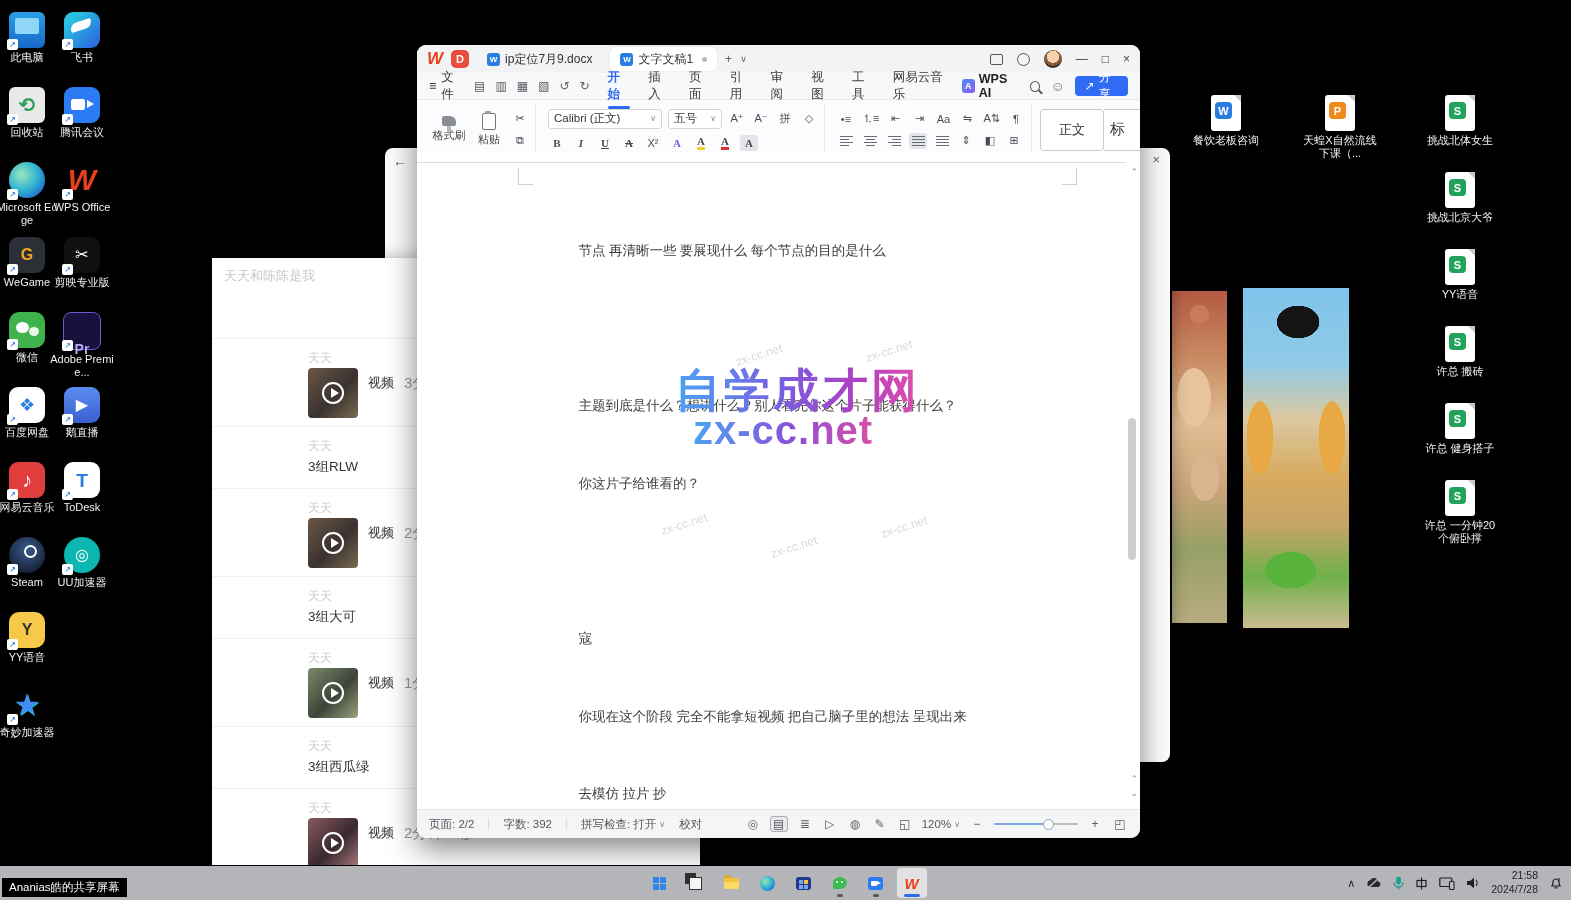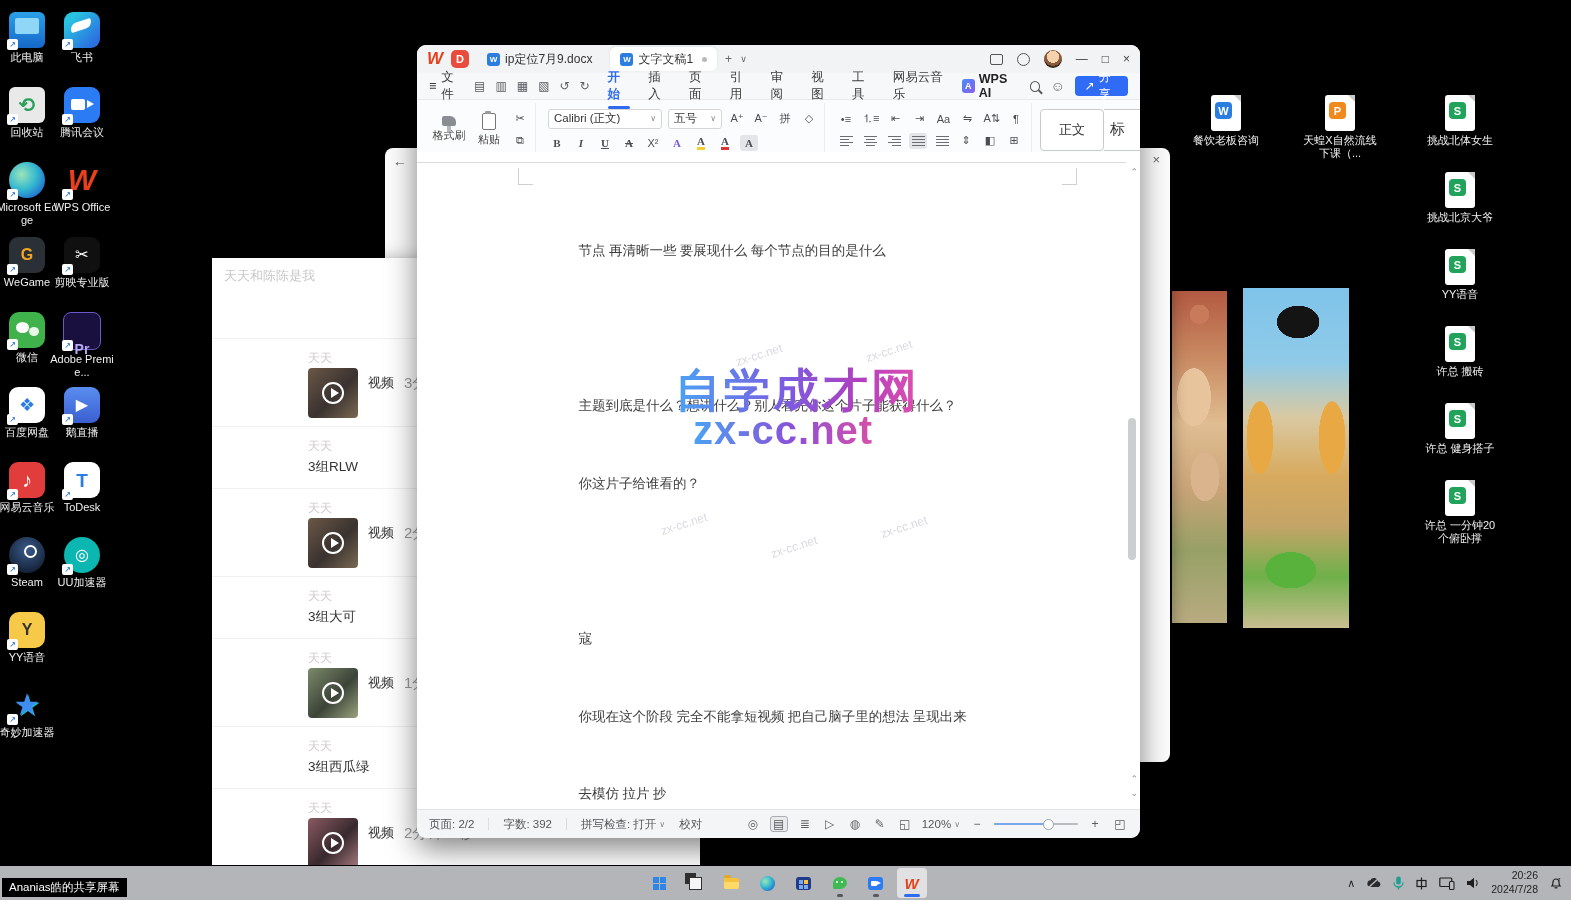--- a/index.html
+++ b/index.html
@@ -849,21 +849,21 @@
             <rect x="10.5" y="4.5" width="4.5" height="8" rx="1" fill="#babcbf" stroke="#1f1f1f" stroke-width="1.1"></rect>
           </svg>
       </span>
       <span class="trayic">
         <svg width="14" height="12" viewBox="0 0 14 12">
             <path d="M1 4 h3 l4-3.2 v10.4 L4 8 H1 z" fill="#1f1f1f"></path>
             <path d="M10 3.2 a4 4 0 0 1 0 5.6" fill="none" stroke="#1f1f1f" stroke-width="1.1"></path>
           </svg>
       </span>
       <div class="tclock">
-        <div>20:26</div>
+        <div>21:58</div>
         <div>2024/7/28</div>
       </div>
       <span class="trayic">
         <svg width="14" height="14" viewBox="0 0 14 14">
             <path d="M3 10 c1-1 1-2.5 1-4 a3 3 0 0 1 6 0 c0 1.5 0 3 1 4 z" fill="none" stroke="#1f1f1f" stroke-width="1.2"></path>
             <line x1="5.5" y1="11.8" x2="8.5" y2="11.8" stroke="#1f1f1f" stroke-width="1.2"></line>
             <text x="9" y="5" font-size="5" fill="#1f1f1f">z</text>
           </svg>
       </span>
     </div>

